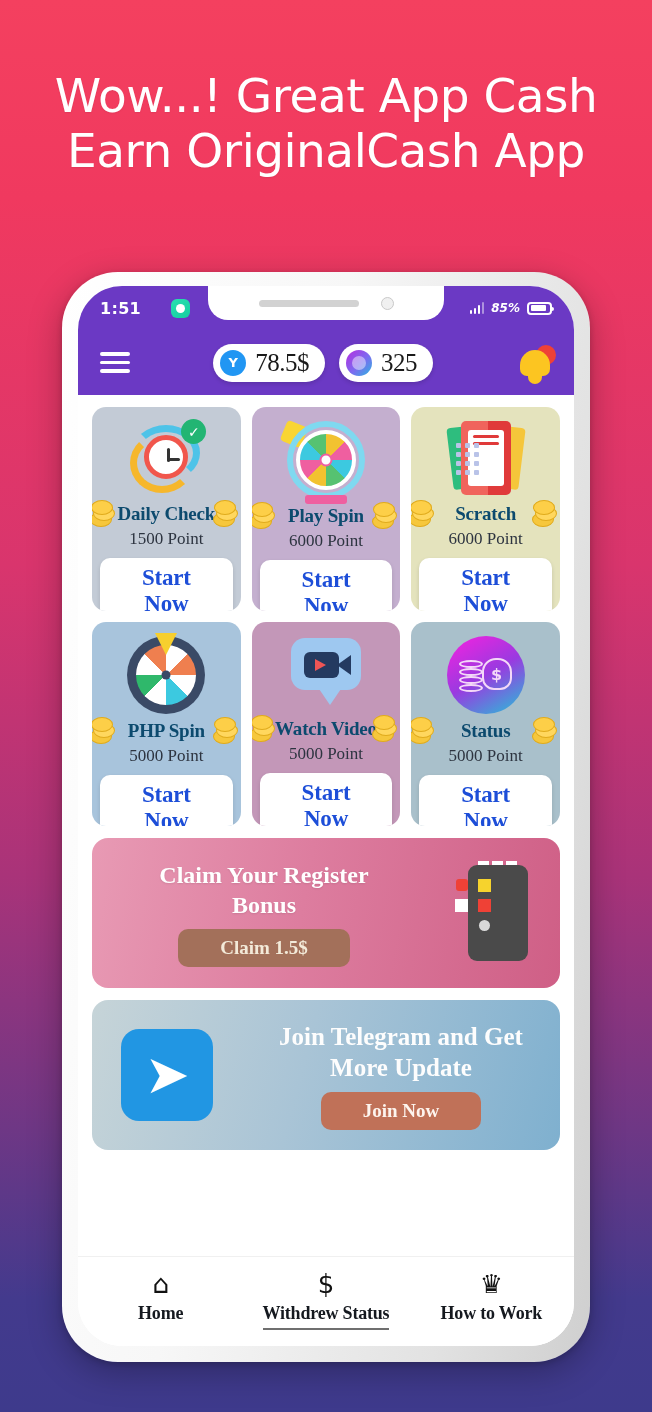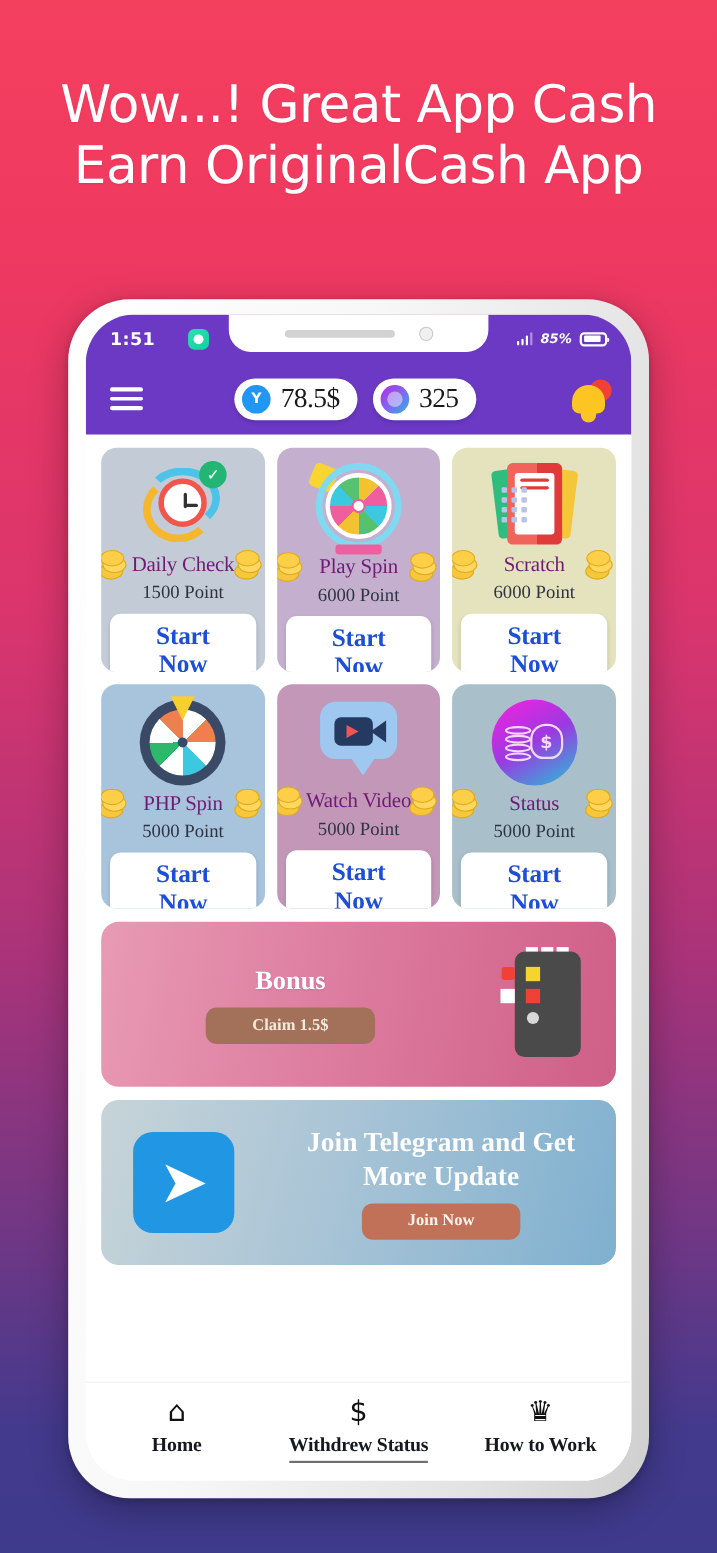--- a/index.html
+++ b/index.html
@@ -115,21 +115,21 @@
 
   
   .content { background:#ffffff; padding:12px 14px 0 14px; height:calc(100% - 109px); }
   .grid { display:grid; grid-template-columns:repeat(3,1fr); gap:11px; }
   .card {
     border-radius:14px; padding:14px 8px 14px 8px;
     display:flex; flex-direction:column; align-items:center;
     position:relative; overflow:hidden; height:204px;
   }
   .card-art { height:84px; display:flex; align-items:center; justify-content:center; }
-  .card-title { font-size:19px; color:#701a75; margin-top:6px; font-weight:400; letter-spacing:-.2px; }
+  .card-title { font-size:19px; color:#0c4a6e; margin-top:6px; font-weight:700; letter-spacing:-.2px; }
   .card-points-row { position:relative; width:100%; display:flex; align-items:center; justify-content:center; margin-top:4px; }
   .card-points { font-size:17px; color:#2d3440; }
   .coin-l,.coin-r { position:absolute; top:-2px; width:30px; height:26px; }
   .coin-l { left:-10px; } .coin-r { right:-10px; }
   .coin-stack { position:relative; width:100%; height:100%; }
   .coin-stack i {
     position:absolute; width:22px; height:15px; border-radius:50%;
     background:#f6c73c; border:1px solid #e0ab1c; display:block;
   }
   .coin-stack i:nth-child(1){bottom:0;left:0;}
@@ -199,21 +199,21 @@
     margin-top:12px; border-radius:16px; height:150px;
     display:flex; align-items:center; position:relative; overflow:hidden;
   }
   .banner-bonus { background:linear-gradient(100deg,#e89ab4 0%,#dd7d9f 45%,#cf5f86 100%); }
   .banner-tg    { background:linear-gradient(105deg,#c6d4d8 0%,#a9c4d6 45%,#7fb0cf 100%); }
   .bn-text { flex:1; text-align:center; padding:0 10px; }
   .bn-title { color:#fff; font-size:24px; line-height:30px; font-weight:700; text-shadow:0 1px 2px rgba(0,0,0,.1); }
   .tg-title { color:#fdfdfd; font-size:25px; line-height:31px; font-weight:700; }
   .bn-btn {
     margin-top:9px; display:inline-block; border:none; cursor:pointer;
-    padding:8px 42px; border-radius:10px; font-size:15px;
+    padding:8px 42px; border-radius:10px; font-size:19px;
     font-family:"Liberation Serif",serif; font-weight:700;
   }
   .btn-claim { background:#a3705a; color:#f3ead9; }
   .btn-join  { background:#c07158; color:#fdf4ee; }
 
   .bn-art-phone { width:124px; display:flex; align-items:center; justify-content:center; }
   .mob { width:60px; height:96px; background:#4a4a4a; border-radius:9px; padding:8px 5px; position:relative; }
   .mob .scr { width:100%; height:100%; background:#29c2f2; border-radius:2px; position:relative; }
   .mob .scr i { position:absolute; display:block; }
   .mob .scr .s1{left:5px;top:6px;width:13px;height:13px;background:#f6d32d;}
@@ -430,20 +430,21 @@
             <span class="card-points">5000 Point</span>
             <span class="coin-r"><span class="coin-stack"><i></i><i></i><i></i></span></span>
           </div>
           <button class="start-btn">Start Now</button>
         </div>
 
       </div>
 
       <div class="banner banner-bonus">
         <div class="bn-text">
+          <div class="bn-title">Claim Your Register</div>
           <div class="bn-title">Bonus</div>
           <button class="bn-btn btn-claim">Claim 1.5$</button>
         </div>
         <div class="bn-art-phone">
           <div class="mob"><span class="scr">
             <i class="s1"></i><i class="s2"></i><i class="s3"></i><i class="s4"></i>
             <i class="s5"></i><i class="s6"></i><i class="s7"></i><i class="s8"></i>
           </span></div>
         </div>
       </div>

